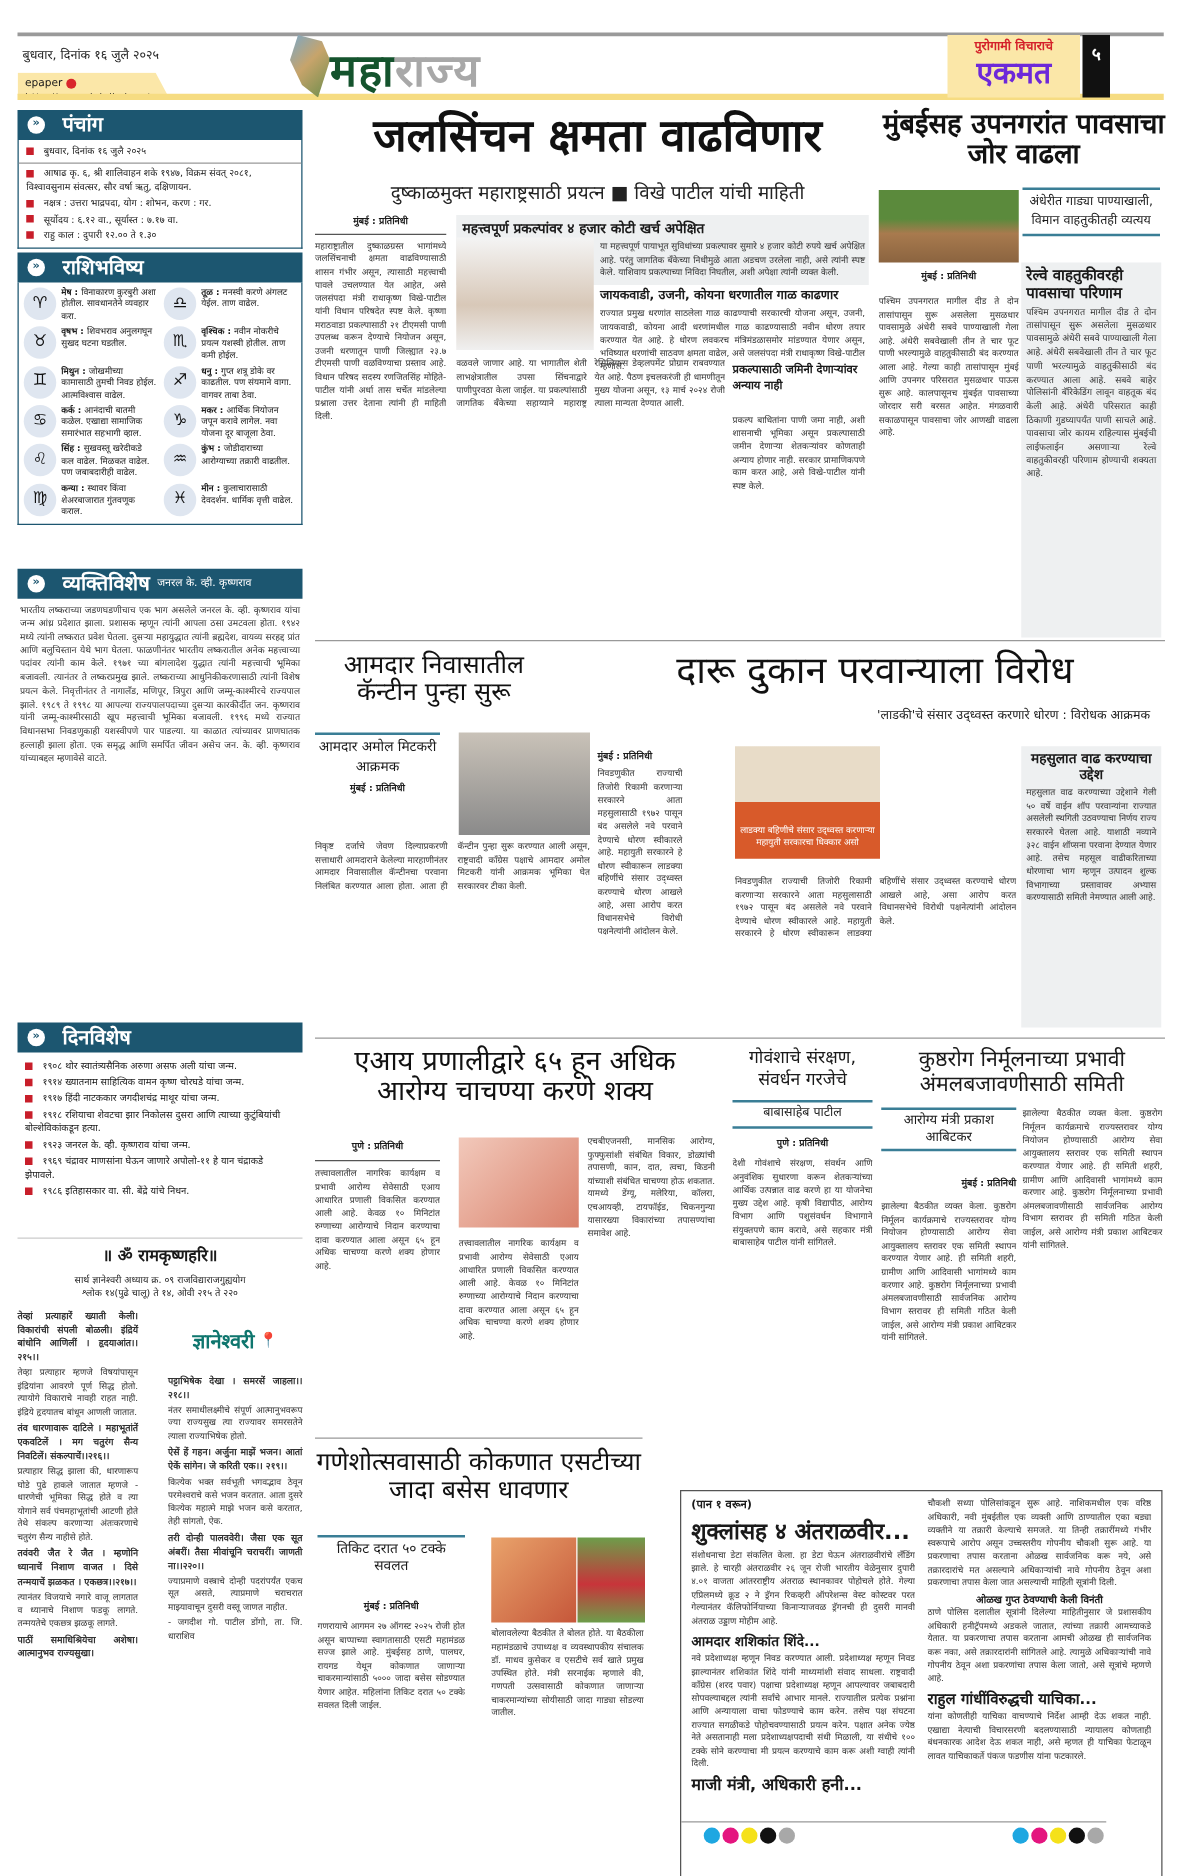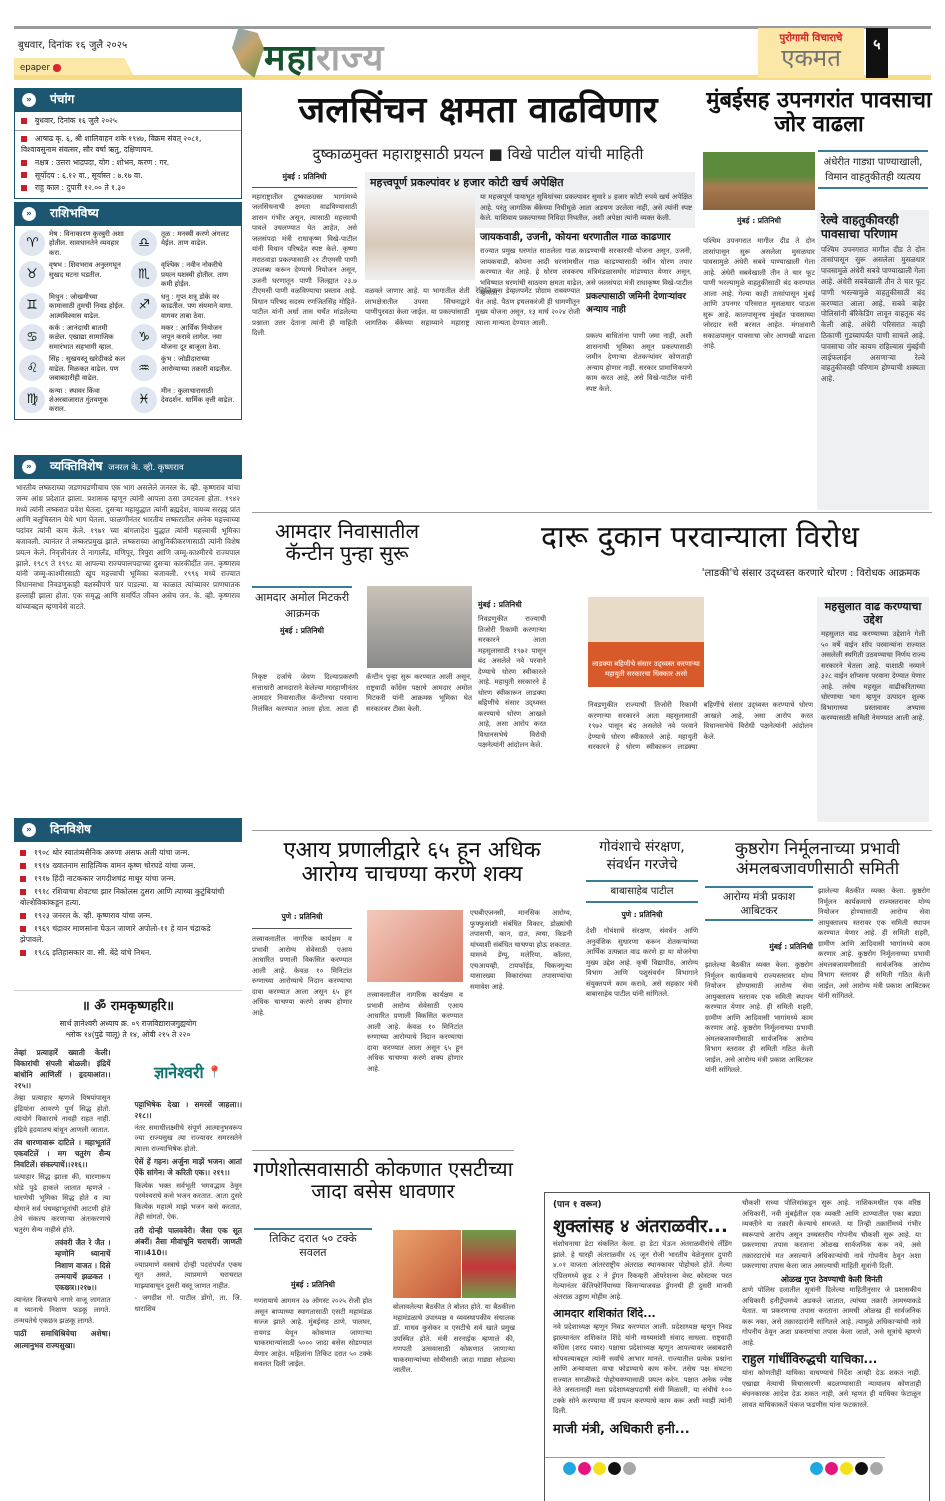--- a/index.html
+++ b/index.html
@@ -8,34 +8,34 @@
 .hdr-line{left:14px;right:14px;top:26px;height:3px;background:#9a9a9a}
 .date{left:18px;top:38px;font-size:10px;color:#222}
 .epaper{left:14px;top:58px;width:120px;height:18px;background:#fbe7a8;font-size:8.5px;padding:3px 6px;clip-path:polygon(0 0,92% 0,100% 100%,0 100%)}
 .epaper .dot{display:inline-block;width:8px;height:8px;border-radius:50%;background:#d9262b;vertical-align:middle;margin-right:2px}
 .yellow-bar{left:14px;right:14px;top:75px;height:5px;background:#f6dc82}
 .map{left:232px;top:28px;width:32px;height:50px;background:linear-gradient(135deg,#7aa7c7,#c7a46b 45%,#6b8c4a);clip-path:polygon(20% 0,80% 10%,100% 40%,70% 100%,30% 80%,0 40%)}
 .masthead{left:264px;top:32px;font-size:36px;font-weight:bold;letter-spacing:1px}
 .masthead .a{color:#14532d}.masthead .b{color:#a8a8a8}
 .brand{left:758px;top:28px;width:106px;height:50px;background:#fbe7a8;text-align:center}
 .brand .t{font-size:10px;color:#d4212a;font-weight:bold;margin-top:3px}
-.brand .m{font-size:24px;color:#737373;font-weight:normal;line-height:1}
+.brand .m{font-size:24px;color:#6d28d9;font-weight:bold;line-height:1}
 .pgno{left:866px;top:28px;width:22px;height:50px;background:#111;color:#fff;font-size:14px;text-align:center;padding-top:6px;font-weight:bold}
 .secbar{background:#1c5670;color:#fff;height:24px;display:flex;align-items:center;padding-left:8px}
 .secbar .ic{width:14px;height:14px;border-radius:50%;background:#fff;color:#1c5670;font-size:9px;display:flex;align-items:center;justify-content:center;margin-right:14px;font-weight:bold}
-.secbar .tt{font-size:12px;font-weight:bold}
+.secbar .tt{font-size:16px;font-weight:bold}
 .secbar .sub{font-size:8.5px;font-weight:normal;margin-left:6px}
 .box{border:1px solid #1c5670;border-top:none}
 .sq{display:inline-block;width:6px;height:6px;background:#c81e2a;margin-right:8px;vertical-align:middle}
 .panchang p{font-size:7.5px;padding:1px 6px}
 .rashi{display:grid;grid-template-columns:1fr 1fr;gap:3px 6px;padding:4px 4px}
 .rs{display:flex;gap:4px;align-items:flex-start}
 .rs .zi{flex:0 0 26px;height:26px;border-radius:50%;background:#dfe6f0;display:flex;align-items:center;justify-content:center;font-size:13px;color:#111}
 .rs .tx{font-size:7px;line-height:1.35}
-.rs b{font-weight:normal}
+.rs b{font-weight:bold}
 .txt{font-size:7px;line-height:1.5;text-align:justify;color:#333}
 .head-xl{font-weight:bold;color:#111;line-height:1.1}
 .rule{height:1px;background:#555}
 .byline{font-size:7.5px;text-align:center;font-weight:bold}
 .photo{background:#999}
 .graybox{background:#eef0f1}
 .tealline{height:2px;background:#3a7e96}
 .dinlist p{font-size:7.6px;padding:1px 0 1px 0}
 .shloka b{font-weight:bold;font-size:7.4px}
 .cmyk{display:inline-block;width:13px;height:13px;border-radius:50%;margin-right:2px}
@@ -155,35 +155,35 @@
 <div class="abs" style="left:14px;top:990px;width:228px;border-top:1px solid #ccc">
   <div style="text-align:center;font-size:13px;font-weight:bold;margin-top:6px">॥ ॐ रामकृष्णहरि॥</div>
   <div style="text-align:center;font-size:7.5px;margin-top:3px">सार्थ ज्ञानेश्वरी अध्याय क्र. ०९ राजविद्याराजगुह्ययोग</div>
   <div style="text-align:center;font-size:7.5px">श्लोक १४(पुढे चालू) ते १४, ओवी २१५ ते २२०</div>
   <div style="display:flex;gap:24px;margin-top:6px">
     <div class="shloka txt" id="dn-col1" style="width:105px;font-size:7px">
         <b style="display: block; margin-bottom: 2px;">तेव्हां प्रत्याहारें ख्याती केली। विकारांची संपली बोळली। इंद्रियें बांधोनि आणिलीं । हृदयाआंत।।२१५।।</b>
         <div style="display: block; margin-bottom: 2px;">तेव्हा प्रत्याहार म्हणजे विषयांपासून इंद्रियांना आवरणे पूर्ण सिद्ध होतो. त्यायोगे विकाराचे नावही राहत नाही. इंद्रिये हृदयातच बांधून आणली जातात.</div>
         <b style="display: block; margin-bottom: 2px;">तंव धारणावारू दाटिले । महाभूतांतें एकवटिलें । मग चतुरंग सैन्य निवटिलें। संकल्पाचें।।२१६।।</b>
         <div style="display: block; margin-bottom: 2px;">प्रत्याहार सिद्ध झाला की, धारणारूप घोडे पुढे हाकले जातात म्हणजे - धारणेची भूमिका सिद्ध होते व त्या योगाने सर्व पंचमहाभूतांची आटणी होते तेथे संकल्प करणाऱ्या अंतःकरणाचे चतुरंग सैन्य नाहीसे होते.</div>
-        <b style="display: block; margin-bottom: 2px; margin-left: 41px;">तवंवरी जैत रे जैत । म्हणोनि ध्यानाचें निशाण वाजत । दिसे तन्मयाचें झळकत । एकछत्र।।२१७।।</b>
+        <b style="display: block; margin-bottom: 2px;">तवंवरी जैत रे जैत । म्हणोनि ध्यानाचें निशाण वाजत । दिसे तन्मयाचें झळकत । एकछत्र।।२१७।।</b>
         <div style="display: block; margin-bottom: 2px;">त्यानंतर विजयाचे नगारे वाजू लागतात व ध्यानाचे निशाण फडकू लागते. तन्मयतेचे एकछत्र झळकू लागते.</div>
         <b style="display: block; margin-bottom: 2px;">पाठीं समाधिश्रियेचा अशेषा। आत्मानुभव राज्यसुखा।</b>
       </div>
     <div style="width:117px">
       <div style="height:52px;display:flex;align-items:center;justify-content:center;color:#0f766e;font-size:16px;font-weight:bold">
           <span>ज्ञानेश्वरी</span>
           <span style="margin-left:4px;font-size:12px">📍</span>
         </div>
       <div class="shloka txt" id="dn-col2" style="font-size:7px">
           <b style="display: block; margin-bottom: 2px;">पट्टाभिषेक देखा । समरसें जाहला।।२१८।।</b>
           <div style="display: block; margin-bottom: 2px;">नंतर समाधीलक्ष्मीचे संपूर्ण आत्मानुभवरूप ज्या राज्यसुख त्या राज्यावर समरसतेने त्याला राज्याभिषेक होतो.</div>
           <b style="display: block; margin-bottom: 2px;">ऐसें हें गहन। अर्जुना माझें भजन। आतां ऐकें सांगेन। जे करिती एक।। २१९।।</b>
           <div style="display: block; margin-bottom: 2px;">कित्येक भक्त सर्वभूती भगवद्भाव ठेवून परमेश्वराचे कसे भजन करतात. आता दुसरे कित्येक महात्मे माझे भजन कसे करतात, तेही सांगतो, ऐक.</div>
-          <b style="display: block; margin-bottom: 2px;">तरी दोन्ही पालववेरी। जैसा एक सूत अंबरीं। तैसा मीवांचूनि चराचरीं। जाणती ना।।410।।</b>
+          <b style="display: block; margin-bottom: 2px;">तरी दोन्ही पालववेरी। जैसा एक सूत अंबरीं। तैसा मीवांचूनि चराचरीं। जाणती ना।।२२०।।</b>
           <div style="display: block; margin-bottom: 2px;">ज्याप्रमाणे वस्त्राचे दोन्ही पदरांपर्यंत एकच सूत असते, त्याप्रमाणे चराचरात माझ्यावाचून दुसरी वस्तू जाणत नाहीत.</div>
           <div style="display: block; margin-bottom: 2px;">- जगदीश गो. पाटील डोंगो, ता. जि. धाराशिव</div>
         </div>
     </div>
   </div>
 </div>
 
 <div class="abs head-xl" style="left:262px;top:90px;width:432px;font-size:36px;text-align:center">जलसिंचन क्षमता वाढविणार</div>
 <div class="abs" style="left:262px;top:144px;width:432px;font-size:15px;text-align:center;color:#222">दुष्काळमुक्त महाराष्ट्रसाठी प्रयत्न ■ विखे पाटील यांची माहिती</div>
 <div class="abs" style="left:252px;top:172px;width:105px">

